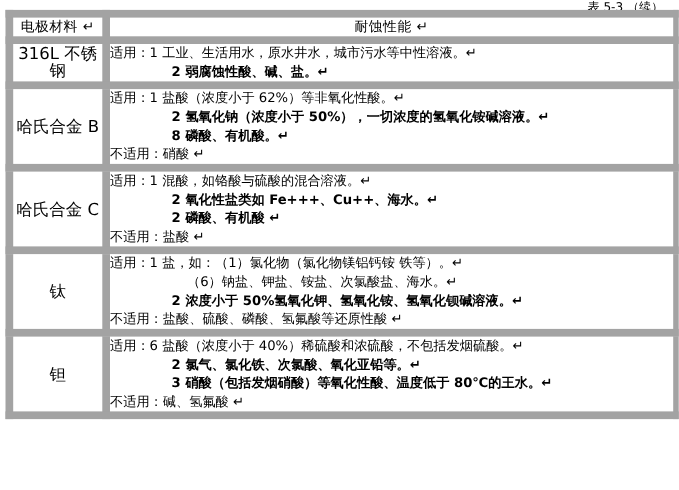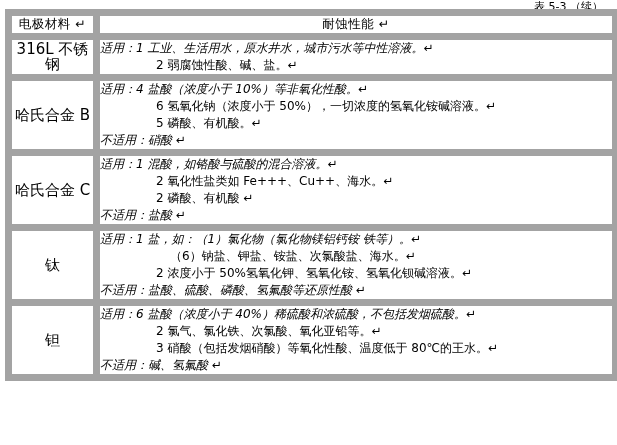--- a/index.html
+++ b/index.html
@@ -60,22 +60,22 @@
   }
   .perfcell {
     font-size: 12px;
     line-height: 17px;
     padding: 4px 6px 4px 10px;
   }
   .line {
     display: block;
     white-space: nowrap;
   }
-  .ind1 { padding-left: 0px; font-style: italic; }
-  .ind2 { padding-left: 56px; }
+  .ind1 { padding-left: 0px; }
+  .ind2 { padding-left: 56px; font-weight: bold; }
   .ind3 { padding-left: 70px; }
 </style>
 </head>
 <body>
 
 <div class="page">
 
   <div class="table-caption">表 5-3 （续）</div>
 
   <table class="main">
@@ -95,23 +95,23 @@
         <td class="matcell">316L 不锈钢</td>
         <td class="perfcell">
           <span class="line ind1">适用：1 工业、生活用水，原水井水，城市污水等中性溶液。↵</span>
           <span class="line ind2">2 弱腐蚀性酸、碱、盐。↵</span>
         </td>
       </tr>
 
       <tr>
         <td class="matcell">哈氏合金 B</td>
         <td class="perfcell">
-          <span class="line ind1">适用：4 盐酸（浓度小于 10%）等非氧化性酸。↵</span>
-          <span class="line ind2">6 氢氧化钠（浓度小于 50%），一切浓度的氢氧化铵碱溶液。↵</span>
-          <span class="line ind2">5 磷酸、有机酸。↵</span>
+          <span class="line ind1">适用：1 盐酸（浓度小于 62%）等非氧化性酸。↵</span>
+          <span class="line ind2">2 氢氧化钠（浓度小于 50%），一切浓度的氢氧化铵碱溶液。↵</span>
+          <span class="line ind2">8 磷酸、有机酸。↵</span>
           <span class="line ind1">不适用：硝酸 ↵</span>
         </td>
       </tr>
 
       <tr>
         <td class="matcell">哈氏合金 C</td>
         <td class="perfcell">
           <span class="line ind1">适用：1 混酸，如铬酸与硫酸的混合溶液。↵</span>
           <span class="line ind2">2 氧化性盐类如 Fe+++、Cu++、海水。↵</span>
           <span class="line ind2">2 磷酸、有机酸 ↵</span>

